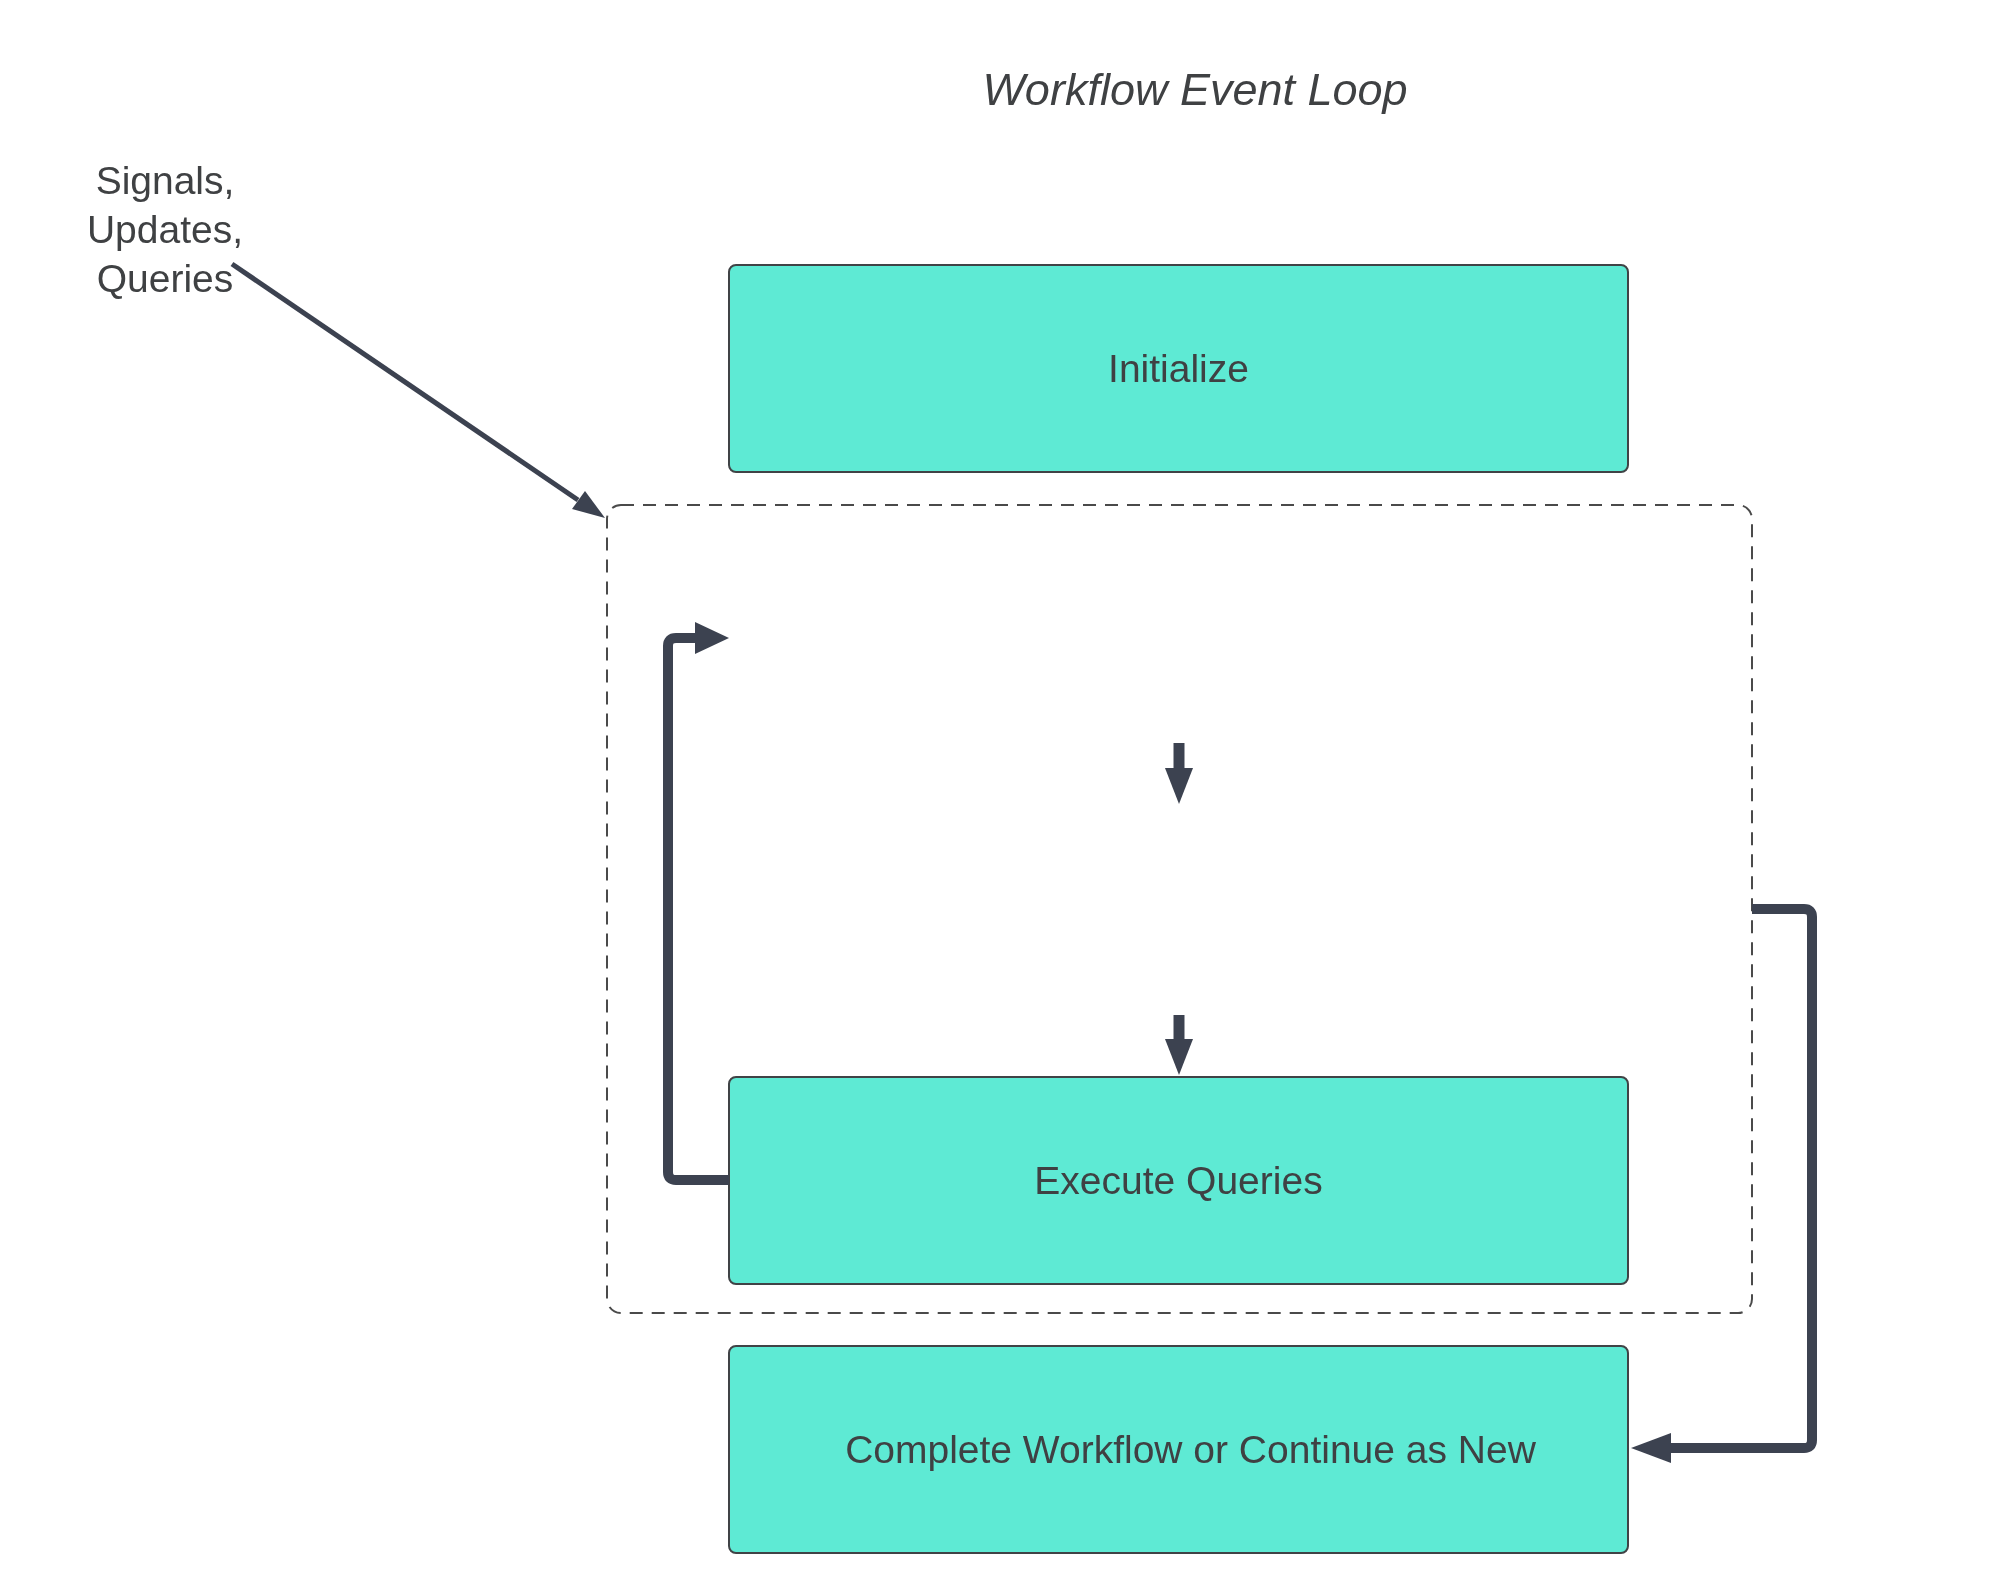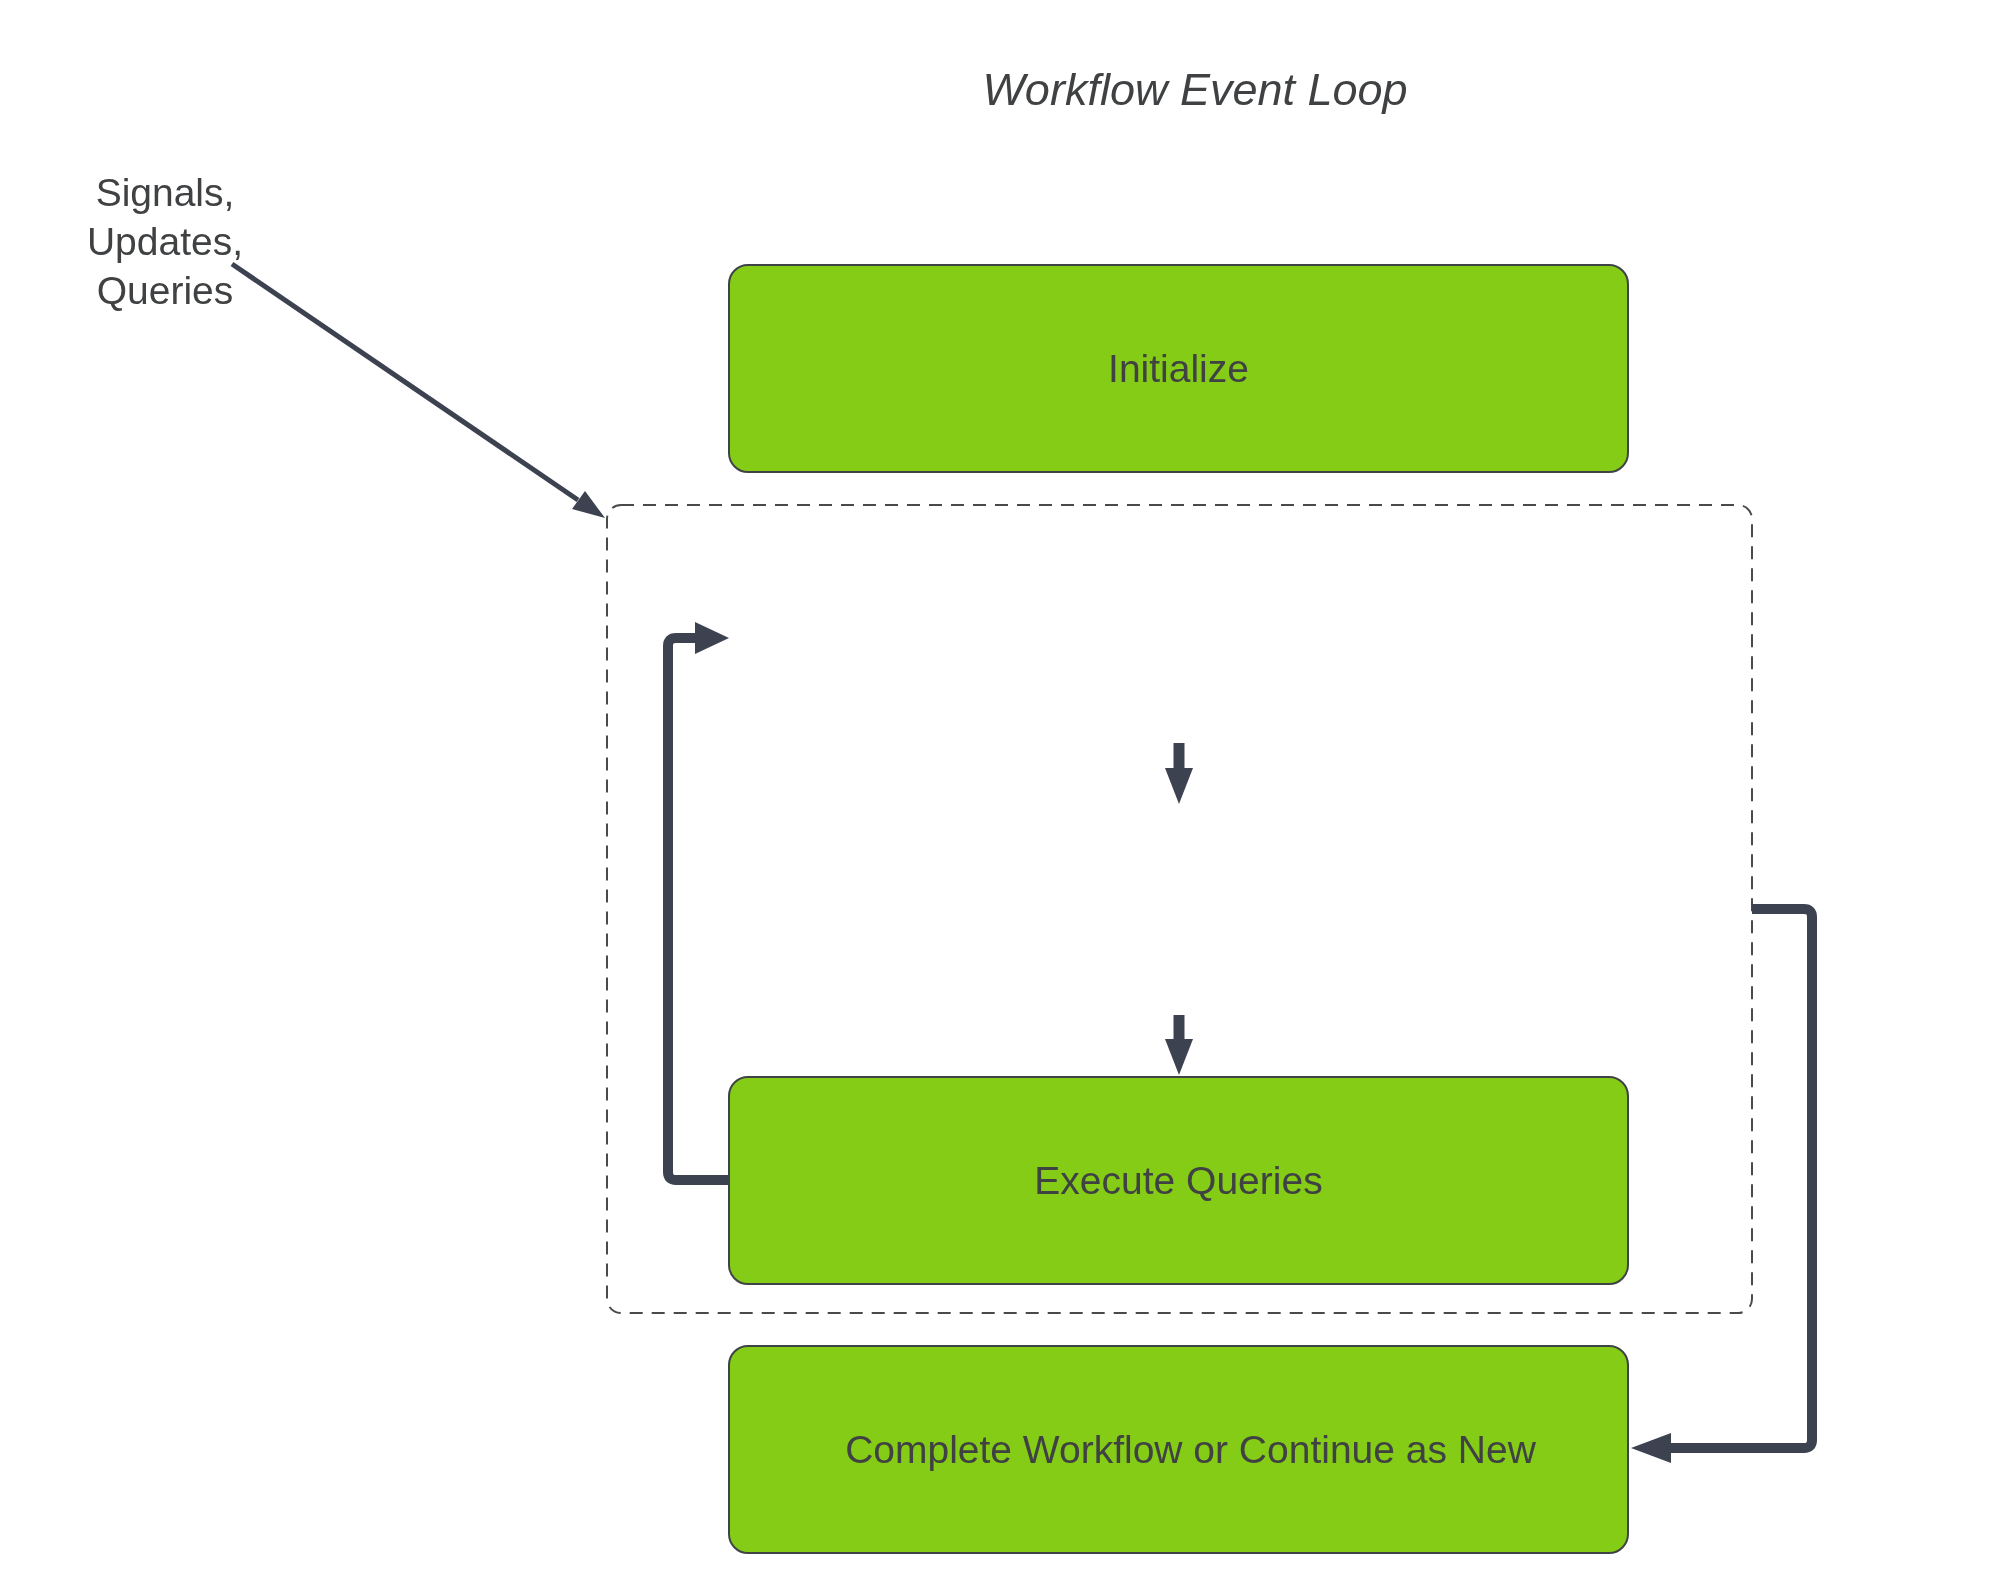--- a/index.html
+++ b/index.html
@@ -23,36 +23,36 @@
     width: 600px;
     text-align: center;
     font-size: 45px;
     font-style: italic;
     color: #3f4143;
     white-space: nowrap;
   }
   .annotation {
     position: absolute;
     left: 15px;
-    top: 132px;
+    top: 120px;
     width: 300px;
     text-align: center;
     font-size: 39px;
     line-height: 49px;
     color: #3f4143;
   }
   .node {
     position: absolute;
     left: 728px;
     width: 901px;
     height: 209px;
     box-sizing: border-box;
-    background: #84cc16;
+    background: #5eead4;
     border: 2px solid #404346;
-    border-radius: 20px;
+    border-radius: 8px;
     display: flex;
     align-items: center;
     justify-content: center;
   }
   .node-label {
     font-size: 39px;
     color: #3f4143;
     text-align: center;
     padding: 0 30px;
   }

